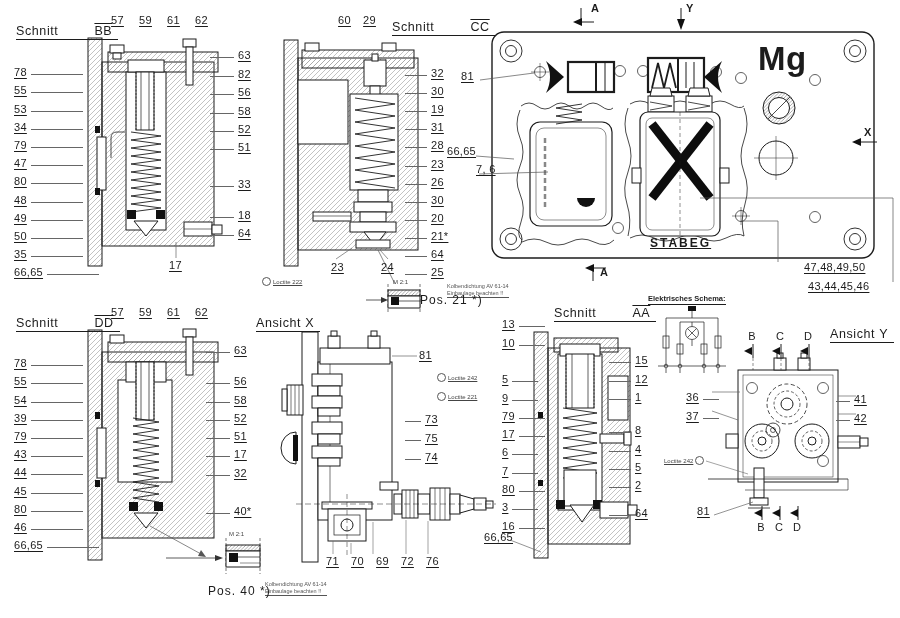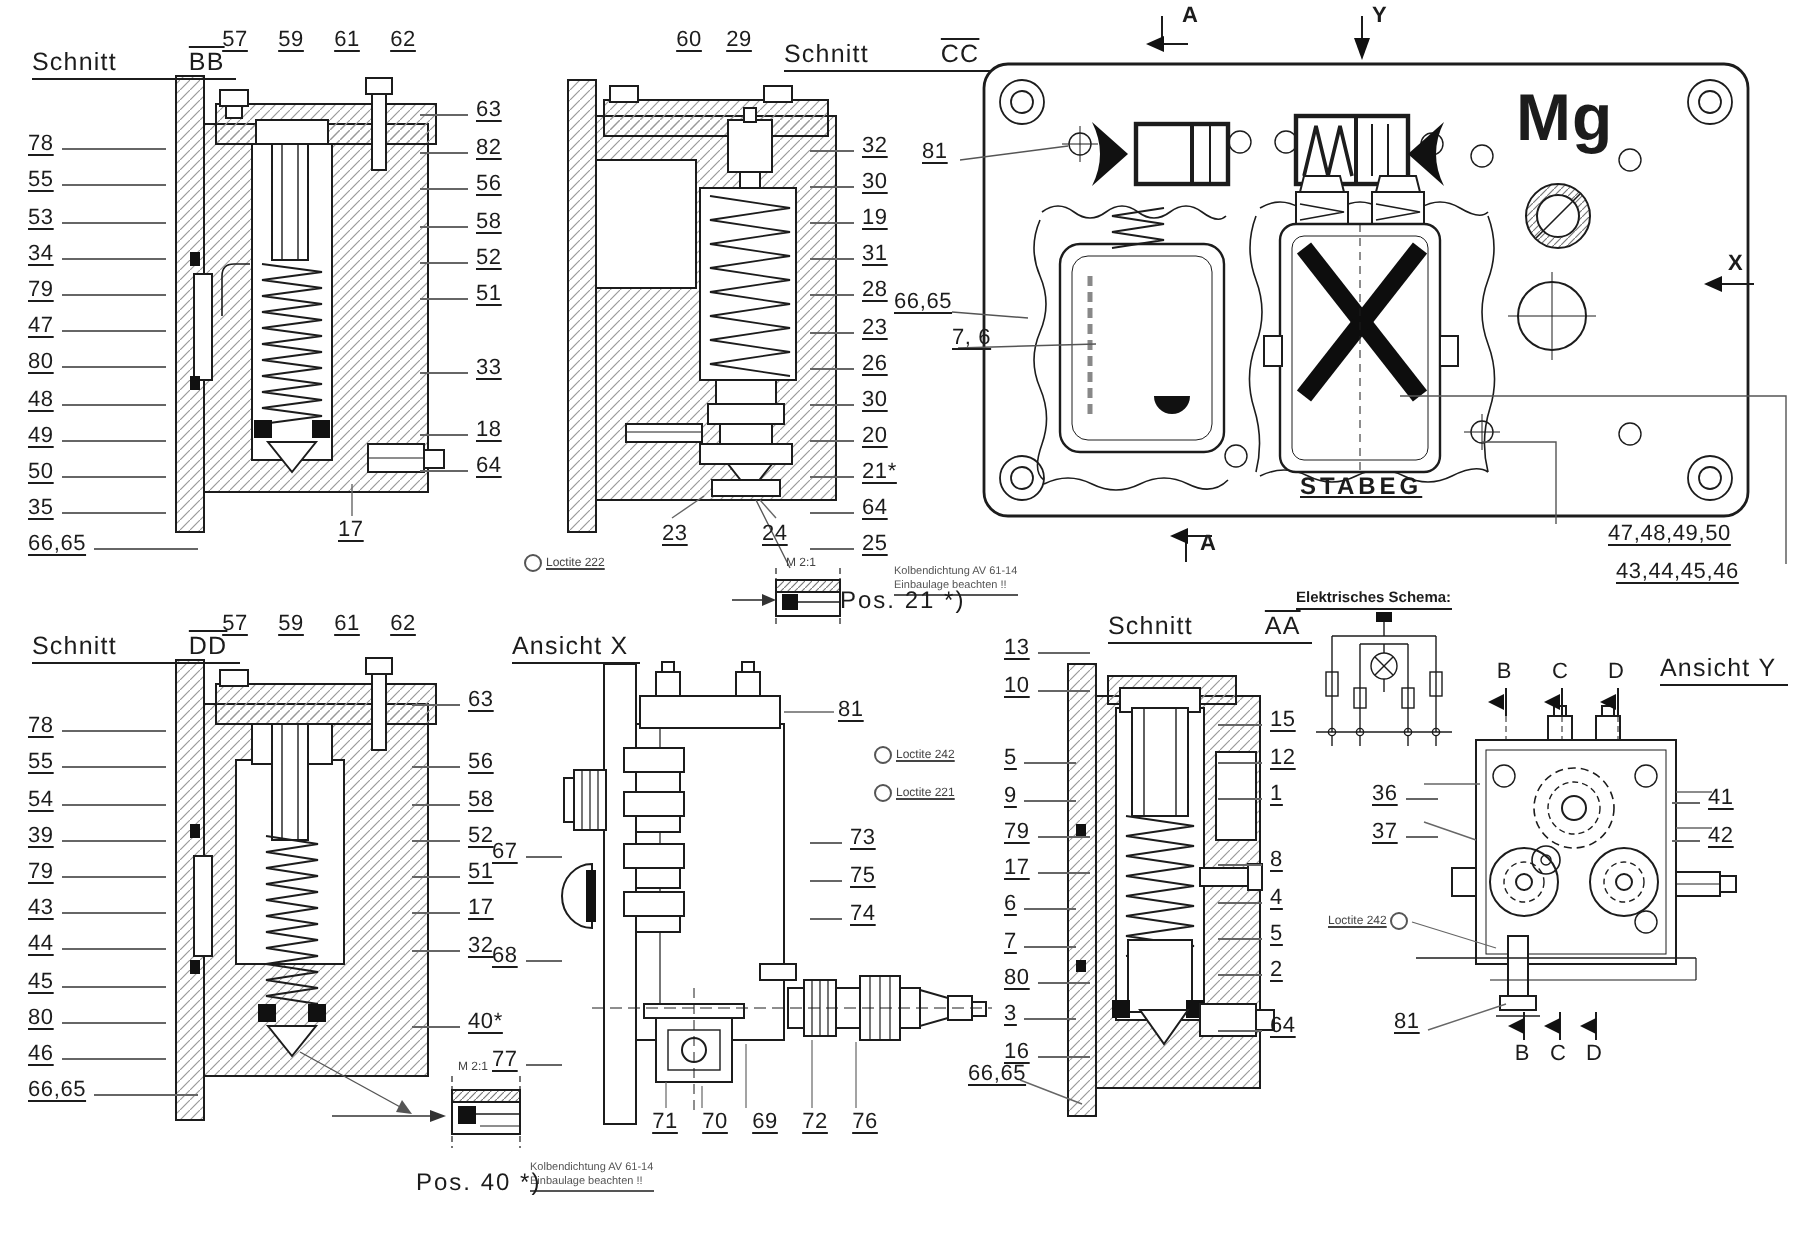--- a/index.html
+++ b/index.html
@@ -549,25 +549,20 @@
       <span class="co">58</span>
       <span class="co">52</span>
       <span class="co">51</span>
       <span class="co">17</span>
       <span class="co">32</span>
     </div>
 <div class="col R" style="left:206px;top:499px;--stub:24px">
       <span class="co">40*</span>
     </div>
 
-<div class="col L" style="left:246px;top:380px;--sp:52px;--stub:18px">
-      <span class="co">67</span>
-      <span class="co">68</span>
-      <span class="co">77</span>
-    </div>
 <div class="cos" style="left:419px;top:349px">81</div>
 <div class="loct" style="left:437px;top:373px">
       <span class="lc"></span>
       <span>Loctite 242</span>
     </div>
 <div class="loct" style="left:437px;top:392px">
       <span class="lc"></span>
       <span>Loctite 221</span>
     </div>
 <div class="col R" style="left:405px;top:406px;--sp:19px;--stub:16px">

